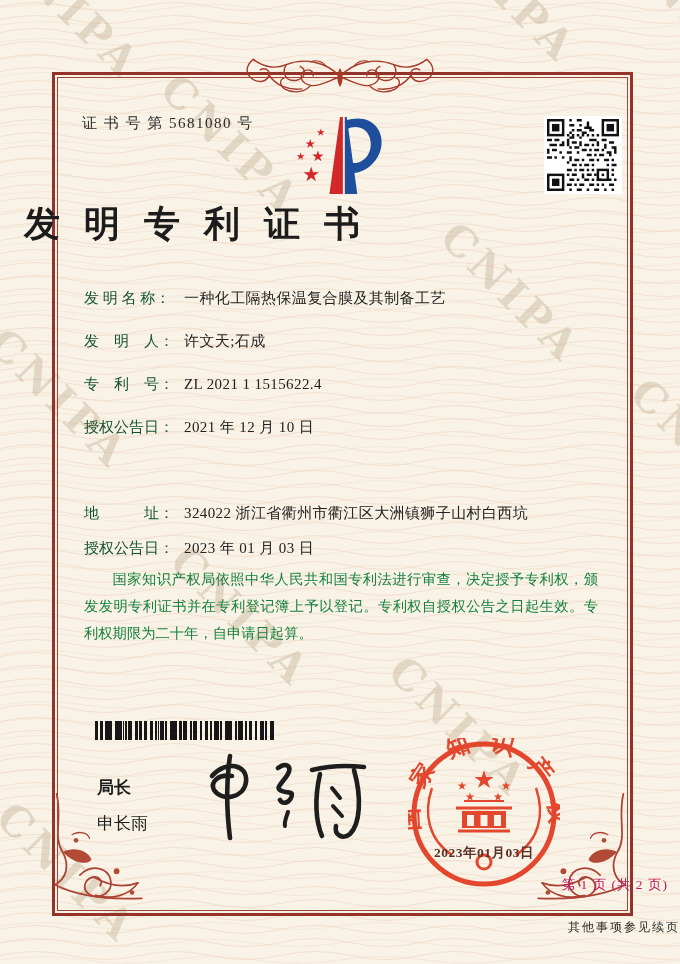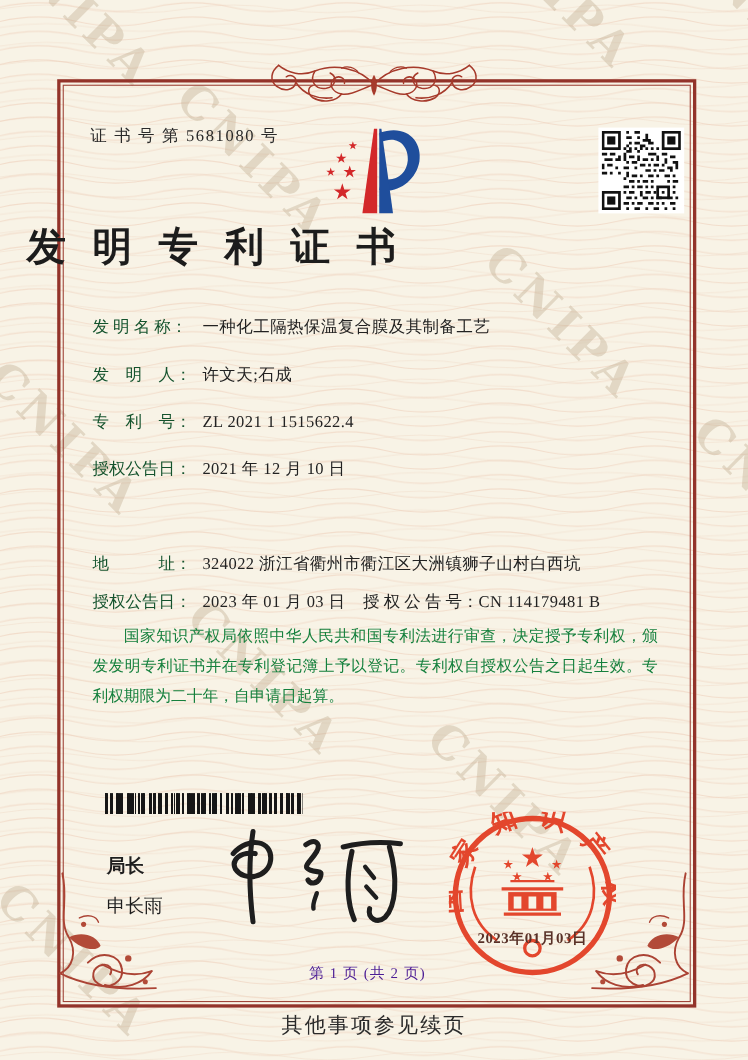--- a/index.html
+++ b/index.html
@@ -43,24 +43,24 @@
       repeating-linear-gradient(90deg,#161616 0 3px,transparent 3px 11px);}
   
   .sig-title{position:absolute;left:97px;top:776px;z-index:4;font-size:17px;font-weight:bold;
              font-family:Liberation Serif, serif;color:#1e1e1e;}
   .sig-name{position:absolute;left:97px;top:812px;z-index:4;font-size:17px;font-weight:normal;
             font-family:"Liberation Sans","DejaVu Sans",sans-serif;color:#1e1e1e;}
   .signature{position:absolute;left:196px;top:742px;width:178px;height:104px;z-index:4;}
   
   .seal{position:absolute;left:408px;top:738px;width:152px;height:152px;z-index:5;opacity:.93;}
   
-  .pageno{position:absolute;left:0;top:876px;width:668px;text-align:center;z-index:4;
-          font-size:13.5px;color:#4c1d95;letter-spacing:1px;}
-  .footnote{position:absolute;left:0;top:919px;width:680px;text-align:center;z-index:4;
-            font-size:19px;color:#2a2a2a;letter-spacing:2px;}
+  .pageno{position:absolute;left:0;top:876px;width:668px;text-align:right;z-index:4;
+          font-size:13.5px;color:#be185d;letter-spacing:1px;}
+  .footnote{position:absolute;left:0;top:919px;width:680px;text-align:right;z-index:4;
+            font-size:12px;color:#2a2a2a;letter-spacing:2px;}
 </style>
 </head>
 <body>
 
 <div class="page">
 
   <svg class="wavebg" width="680" height="964">
     <defs>
       <pattern id="wv" width="140" height="13" patternUnits="userSpaceOnUse">
         <path d="M0,6.5 Q35,-1.5 70,6.5 T140,6.5" fill="none" stroke="#ecc9b4" stroke-width="0.9" opacity="0.55"></path>
@@ -180,21 +180,20 @@
     <span class="flabel">专　利　号：</span><span class="fval">ZL 2021 1 1515622.4</span>
   </div>
   <div class="frow" style="top:417px">
     <span class="flabel">授权公告日：</span><span class="fval">2021 年 12 月 10 日</span>
   </div>
   <div class="frow" style="top:503px">
     <span class="flabel">地　　　址：</span><span class="fval">324022 浙江省衢州市衢江区大洲镇狮子山村白西坑</span>
   </div>
   <div class="frow" style="top:538px">
     <span class="flabel">授权公告日：</span><span class="fval">2023 年 01 月 03 日</span>
-    <span class="grant2"><span>授 权 公 告 号：</span><span class="fval">CN 114179481 B</span></span>
   </div>
 
   <div class="bodytext">
     <p>国家知识产权局依照中华人民共和国专利法进行审查，决定授予专利权，颁发发明专利证书并在专利登记簿上予以登记。专利权自授权公告之日起生效。专利权期限为二十年，自申请日起算。</p>
   </div>
 
   <div class="barcode"></div>
 
   <div class="sig-title">局长</div>
   <div class="sig-name">申长雨</div>

